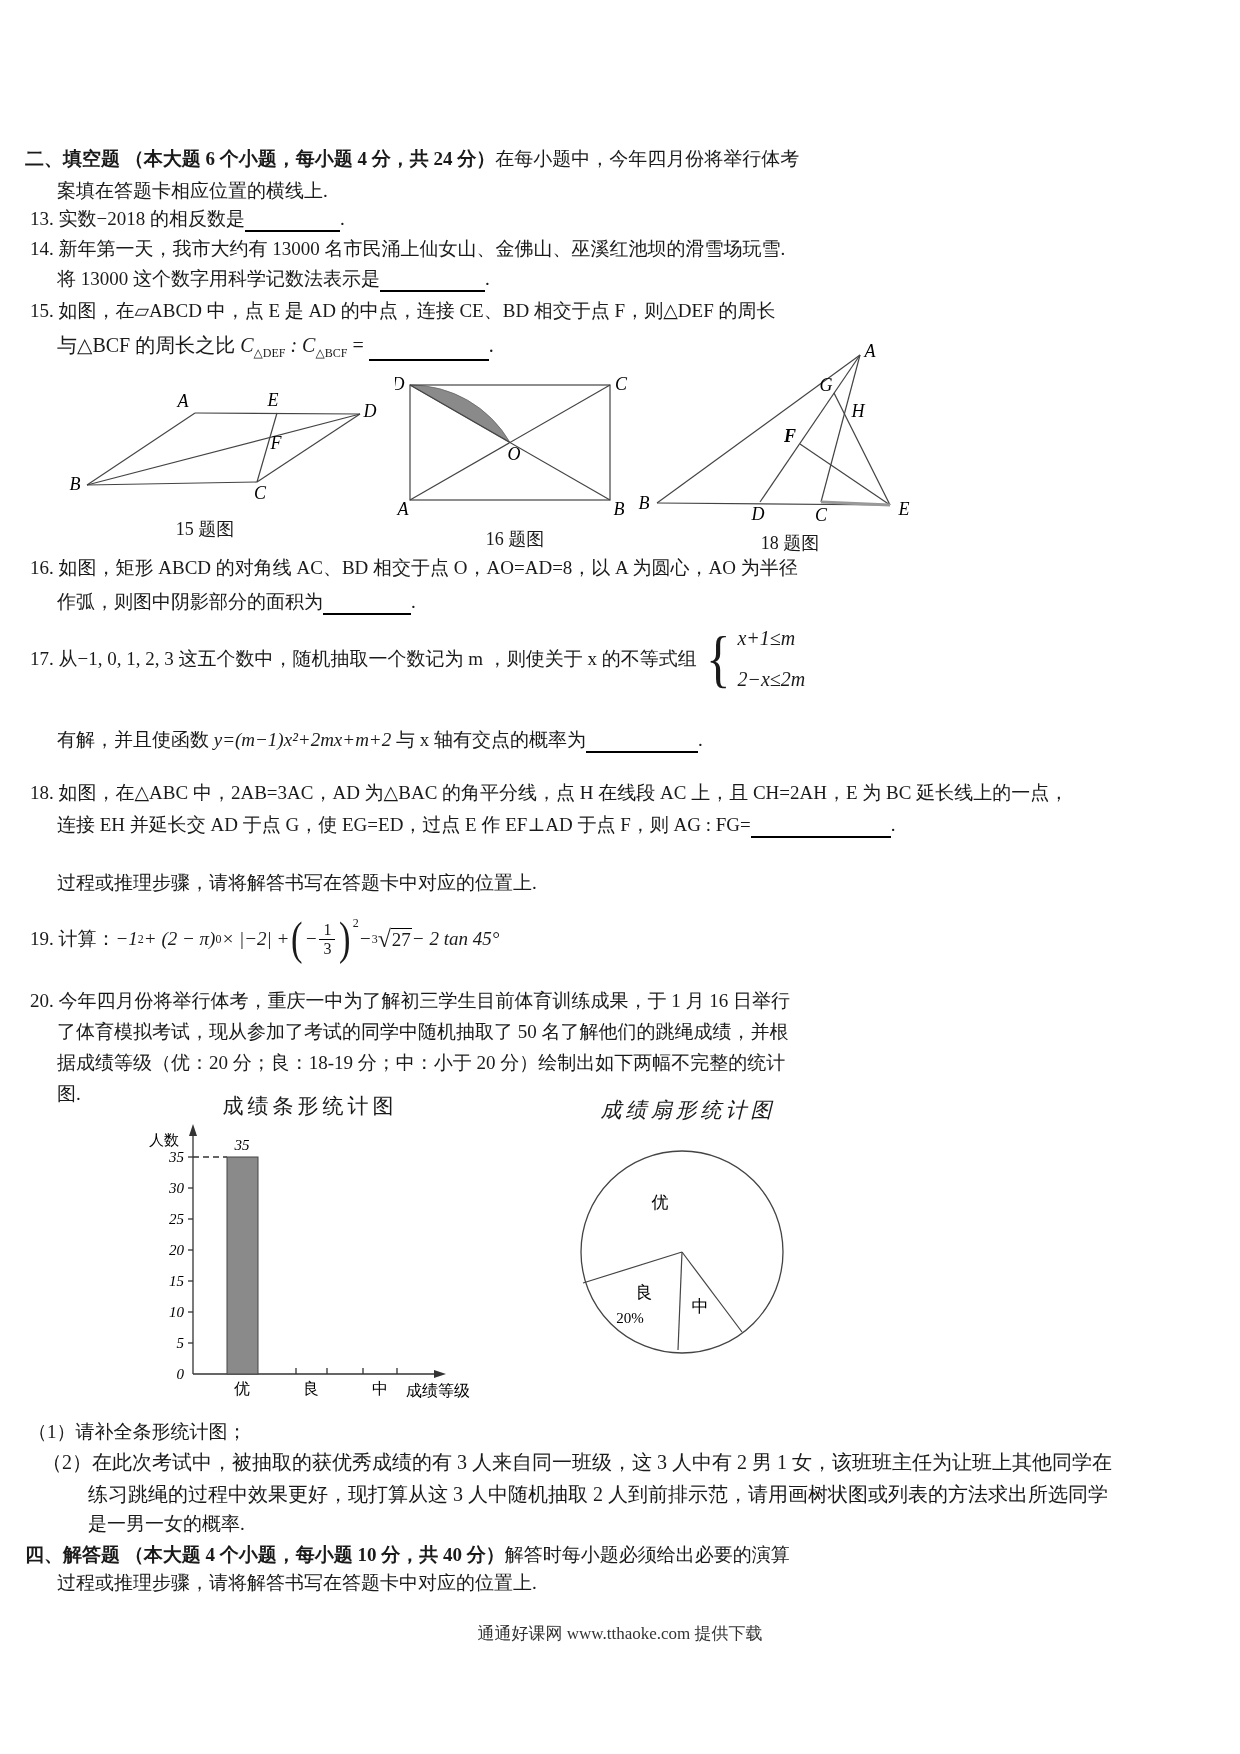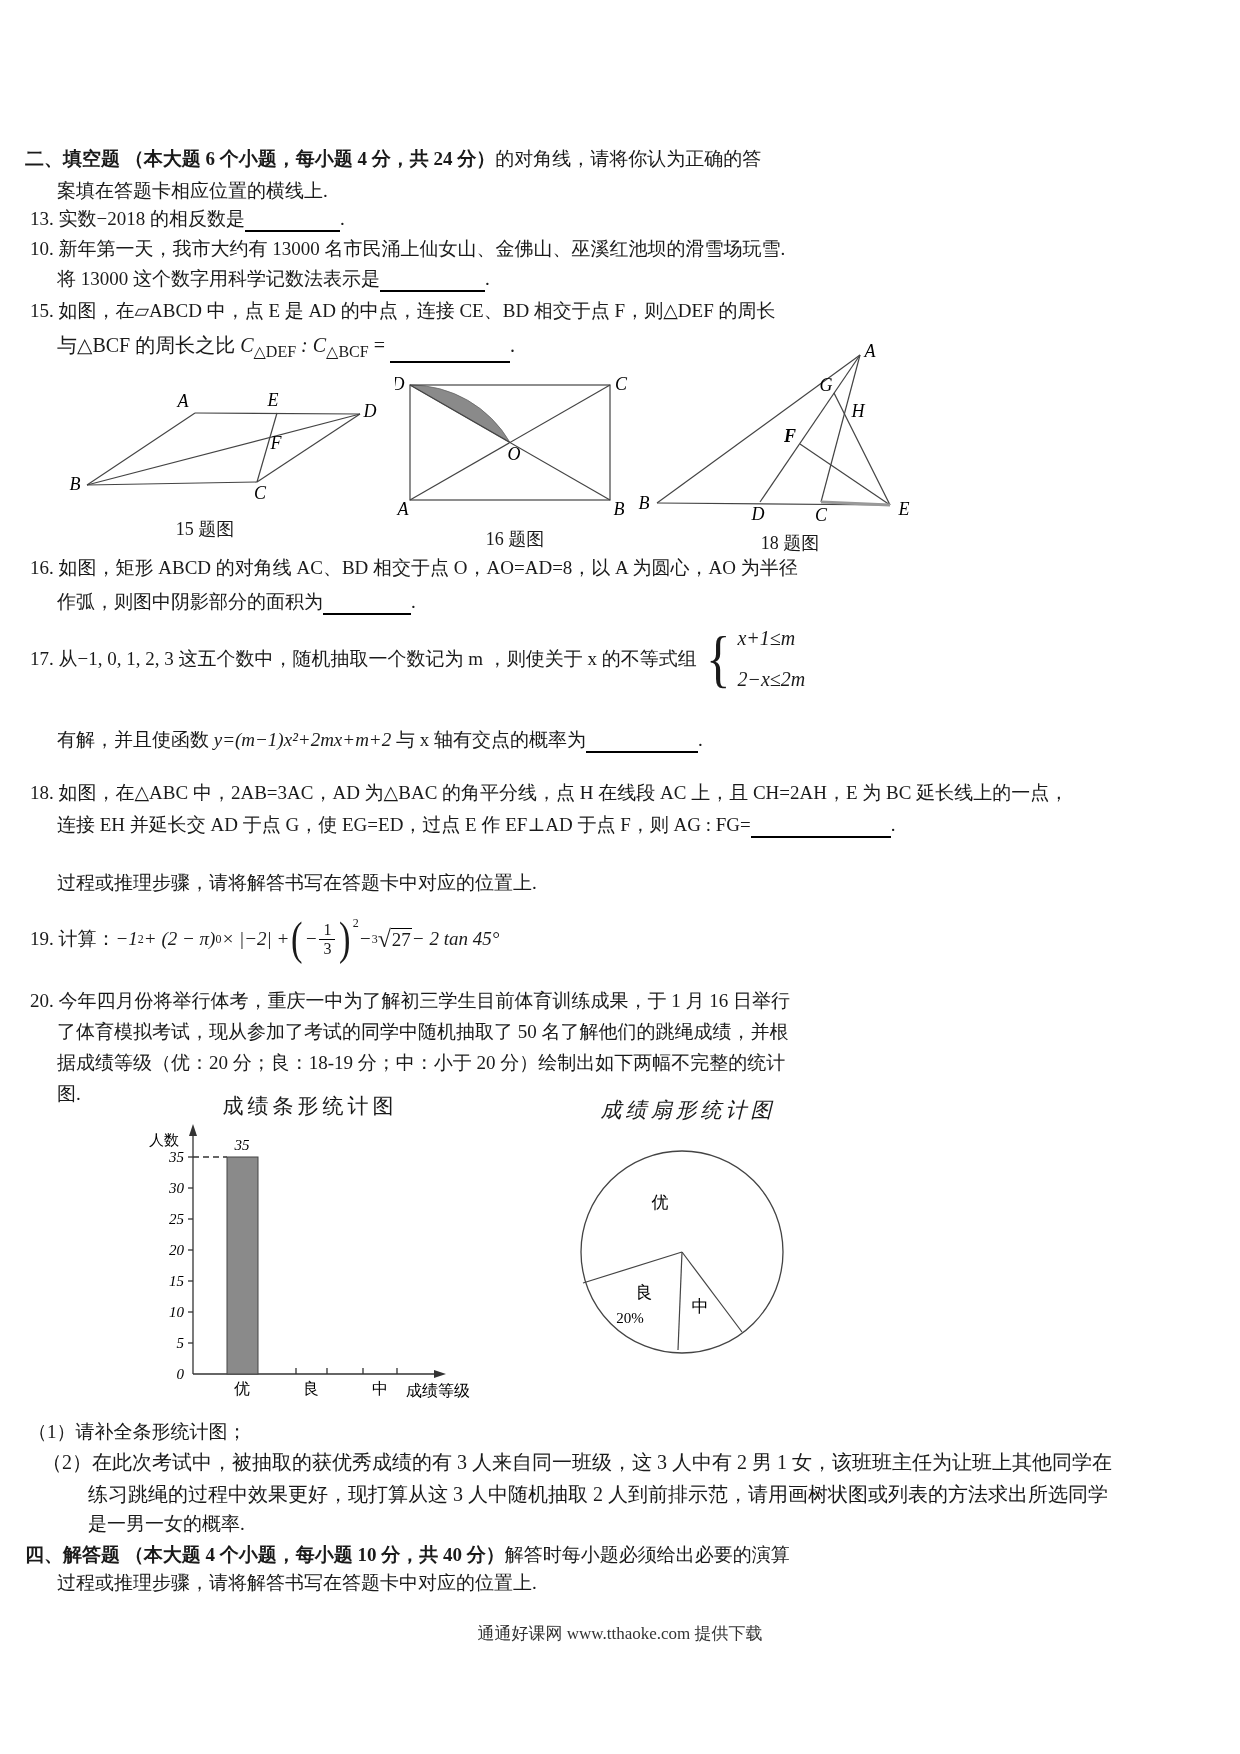--- a/index.html
+++ b/index.html
@@ -4,51 +4,51 @@
 <style>
   html,body{margin:0;padding:0;background:#fff;}
   #page{position:relative;width:1240px;height:1754px;background:#ffffff;overflow:hidden;
         font-family:"Liberation Serif","DejaVu Serif",serif;color:#1a1a1a;}
   .line{position:absolute;font-size:19px;white-space:nowrap;line-height:1.35;}
   .bold{font-weight:bold;}
   .blank{display:inline-block;border-bottom:2px solid #000;height:1.05em;vertical-align:bottom;}
   .caption{position:absolute;font-size:18px;text-align:center;}
   .charttitle{position:absolute;font-size:21px;letter-spacing:4px;text-align:center;}
   .mi{font-style:italic;}
-  sub{font-size:16px;font-family:Liberation Serif, serif;}
+  sub{font-size:12px;font-family:Liberation Serif, serif;}
   sup{font-size:12px;}
   .flexline{position:absolute;display:flex;align-items:center;white-space:nowrap;font-size:19px;}
   .brace{font-size:64px;font-weight:100;line-height:0.9;margin:0 4px 0 6px;transform:scaleX(.8);}
   .stack{display:flex;flex-direction:column;gap:18px;font-size:20px;}
   .frac{display:inline-flex;flex-direction:column;align-items:center;font-size:16px;line-height:1.1;margin:0 2px;}
   .frac .num{padding:0 4px;}
   .frac .den{border-top:1.5px solid #000;padding:0 4px;}
   .bigp{font-size:46px;font-weight:300;line-height:.8;transform:scaleX(.75);}
   .rad{border-top:1.6px solid #000;padding:0 1px;}
   .footer{position:absolute;width:100%;text-align:center;font-size:17px;color:#333;}
   svg text{font-family:"Liberation Serif","DejaVu Serif",serif;}
   .figlab{font-size:18px;font-style:italic;}
 </style>
 </head>
 <body>
 
 <div id="page">
 
   <div class="line" style="left:25px;top:146px;">
-    <span class="bold">二、填空题 （本大题 6 个小题，每小题 4 分，共 24 分）</span><span>的对角线，请将你认为正确的答</span>
+    <span class="bold">二、填空题 （本大题 6 个小题，每小题 4 分，共 24 分）</span><span>在每小题中，今年四月份将举行体考</span>
   </div>
   <div class="line" style="left:57px;top:178px;">案填在答题卡相应位置的横线上.</div>
 
   <div class="line" style="left:30px;top:206px;">
     <span>13.</span>
     <span>实数−2018 的相反数是</span><span class="blank" style="width:95px;"></span><span>.</span>
   </div>
 
   <div class="line" style="left:30px;top:236px;">
-    <span>10.</span>
+    <span>14.</span>
     <span>新年第一天，我市大约有 13000 名市民涌上仙女山、金佛山、巫溪红池坝的滑雪场玩雪.</span>
   </div>
   <div class="line" style="left:57px;top:266px;">
     <span>将 13000 这个数字用科学记数法表示是</span><span class="blank" style="width:105px;"></span><span>.</span>
   </div>
 
   <div class="line" style="left:30px;top:298px;">
     <span>15.</span>
     <span>如图，在▱ABCD 中，点 E 是 AD 的中点，连接 CE、BD 相交于点 F，则△DEF 的周长</span>
   </div>

